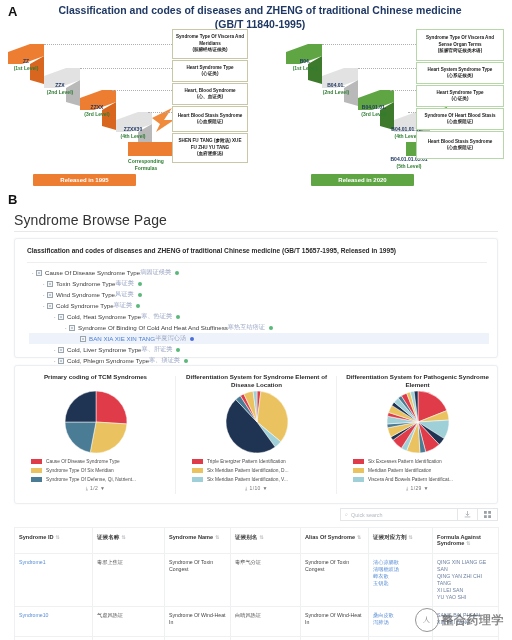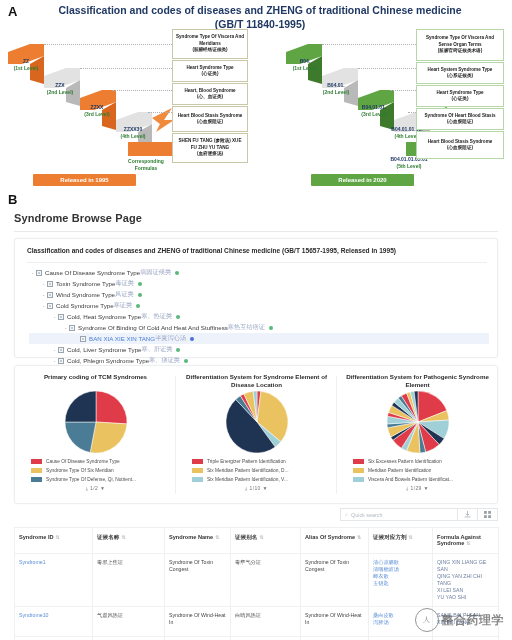--- a/index.html
+++ b/index.html
@@ -52,21 +52,21 @@
   .banner {
     position:absolute; color:#fff; font-size:6px; font-weight:bold;
     text-align:center; padding:3px 0; border-radius:1px;
   }
   #banner-1995 { background:#ED7D31; left:33px; top:174px; width:103px; }
   #banner-2020 { background:#5FA544; left:311px; top:174px; width:103px; }
 
   
   #panel-b { position:absolute; left:0; top:195px; width:512px; height:445px; background:#fff; }
   #b-heading {
-    position:absolute; left:14px; top:17px; font-size:11px; font-weight:bold;
+    position:absolute; left:14px; top:17px; font-size:14px; font-weight:normal;
     color:#333; letter-spacing:.1px;
   }
   #b-heading-rule {
     position:absolute; left:14px; top:36px; width:484px; height:1px; background:#e8e8e8;
   }
 
   .card {
     position:absolute; background:#fff; border:1px solid #eceff1; border-radius:3px;
     box-shadow:0 0 2px rgba(0,0,0,.05);
   }

